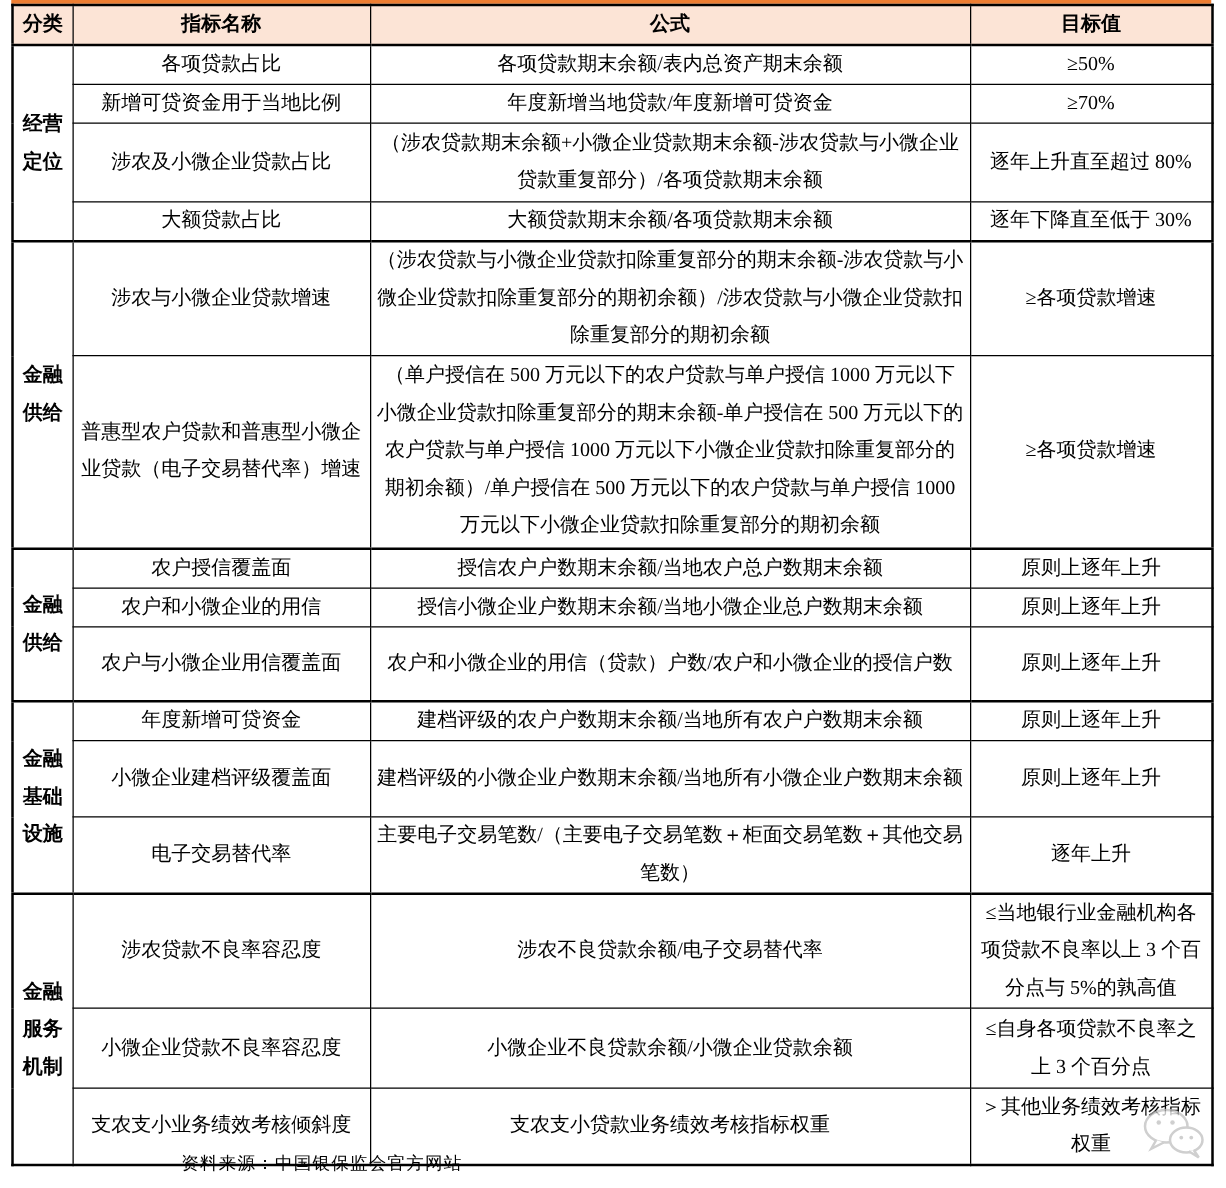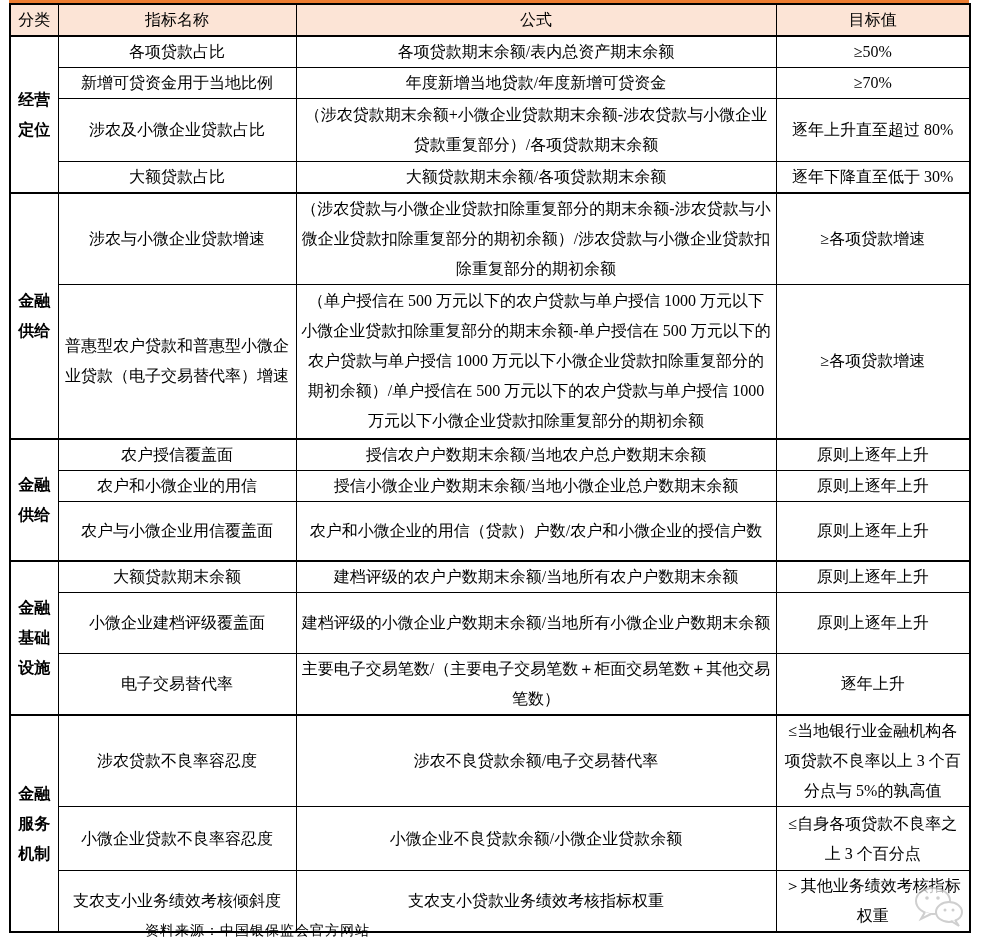--- a/index.html
+++ b/index.html
@@ -29,21 +29,21 @@
     border:1px solid #000;
     text-align:center;
     vertical-align:middle;
     font-size:16px;
     line-height:30px;
     padding:0 4px;
     word-break:break-all;
   }
   table.kpi th{
     background:#FCE4D6;
-    font-weight:normal;
+    font-weight:bold;
     height:30px;
     line-height:30px;
   }
   table.kpi td.cat{
     font-weight:bold;
     padding:0 6px;
     margin-left:20px;
   }
   tr.sec > td{border-top:2px solid #000;}
   .footer-src{
@@ -136,21 +136,21 @@
         <td>原则上逐年上升</td>
       </tr>
       <tr style="height:60px">
         <td>农户与小微企业用信覆盖面</td>
         <td>农户和小微企业的用信（贷款）户数/农户和小微企业的授信户数</td>
         <td>原则上逐年上升</td>
       </tr>
 
       <tr style="height:30px" class="sec">
         <td class="cat" rowspan="3">金融基础设施</td>
-        <td>大额贷款期末余额</td>
+        <td>年度新增可贷资金</td>
         <td>建档评级的农户户数期末余额/当地所有农户户数期末余额</td>
         <td>原则上逐年上升</td>
       </tr>
       <tr style="height:61px">
         <td>小微企业建档评级覆盖面</td>
         <td>建档评级的小微企业户数期末余额/当地所有小微企业户数期末余额</td>
         <td>原则上逐年上升</td>
       </tr>
       <tr style="height:61px">
         <td>电子交易替代率</td>

